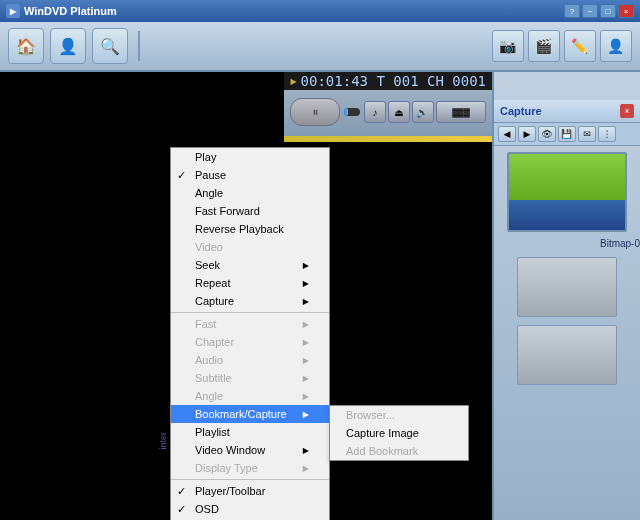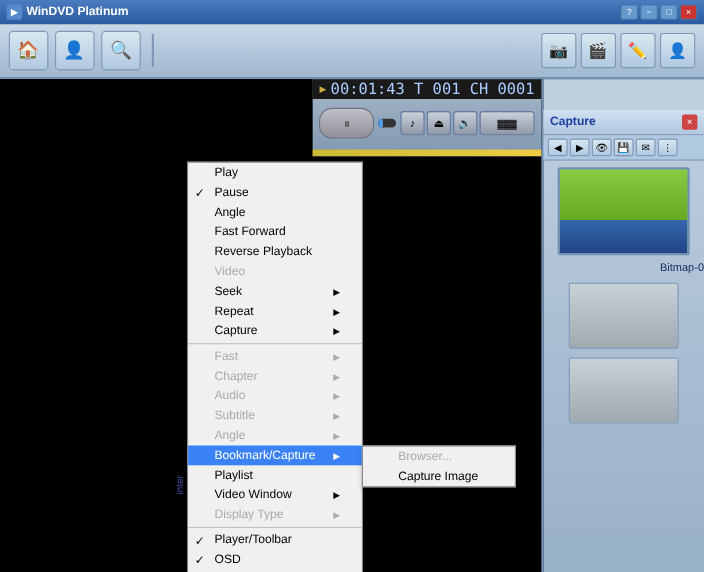--- a/index.html
+++ b/index.html
@@ -332,21 +332,21 @@
       position: absolute;
       top: 0;
       left: 100%;
       background: #f0f0f0;
       border: 1px solid #888;
       box-shadow: 2px 2px 6px rgba(0,0,0,0.4);
       min-width: 140px;
       z-index: 101;
     }
     .submenu-item {
-      padding: 3px 20px 3px 32px;
+      padding: 3px 20px 3px 16px;
       cursor: pointer;
       display: flex;
       font-size: 11px;
       color: #000;
       white-space: nowrap;
     }
     .submenu-item.disabled {
       color: #aaa;
       cursor: default;
     }
@@ -480,20 +480,23 @@
         <div class="menu-item highlighted" style="position:relative;">
           <span>Bookmark/Capture</span>
           <span class="menu-arrow">▶</span>
 
           <div class="submenu">
             <div class="submenu-item disabled">
               <span>Browser...</span>
             </div>
             <div class="submenu-item">
               <span>Capture Image</span>
+            </div>
+            <div class="submenu-item disabled">
+              <span>Add Bookmark</span>
             </div>
           </div>
         </div>
         <div class="menu-item">
           <span>Playlist</span>
         </div>
         <div class="menu-item">
           <span>Video Window</span>
           <span class="menu-arrow">▶</span>
         </div>

